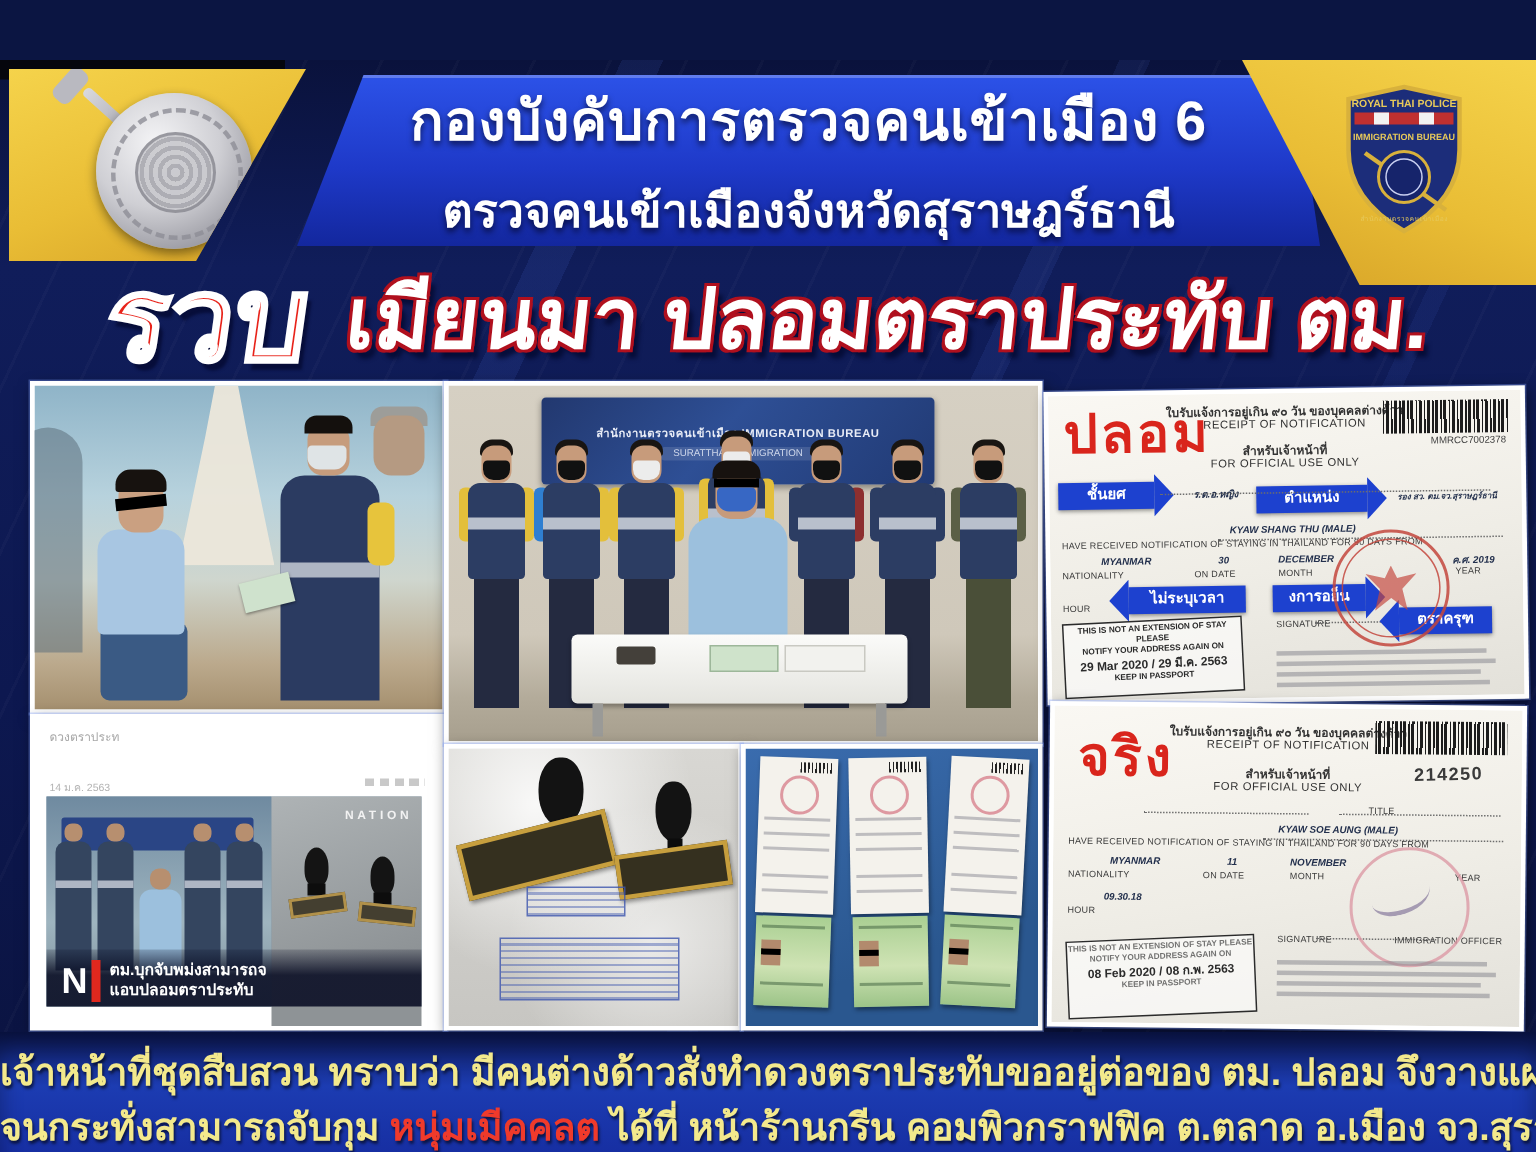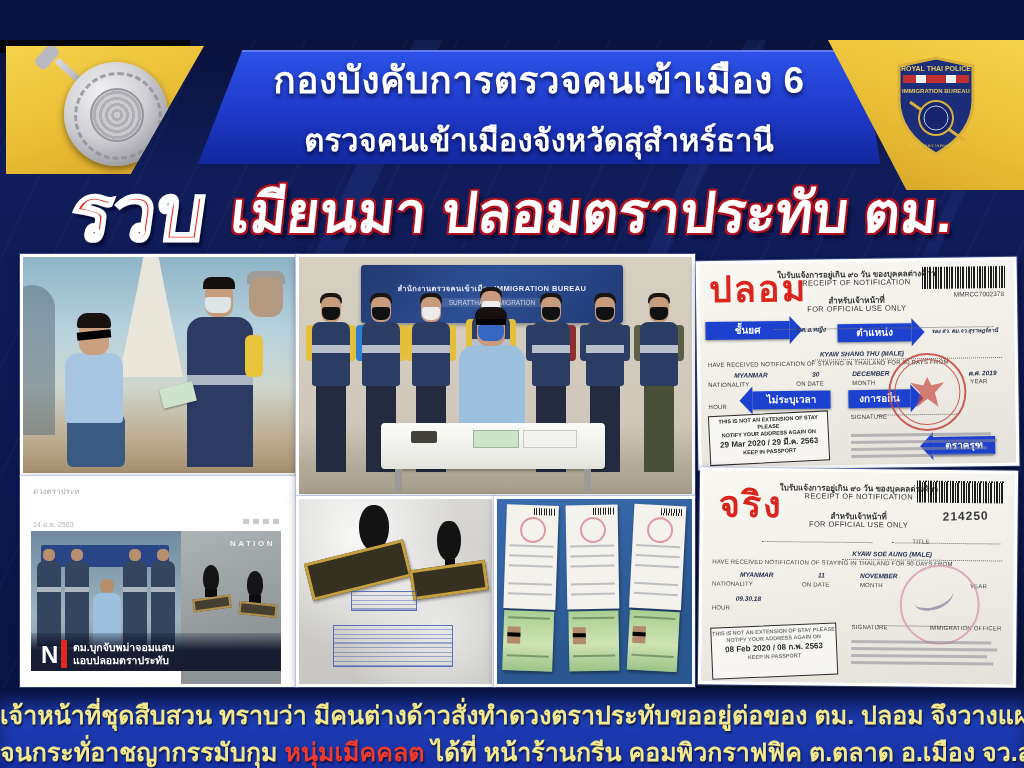--- a/index.html
+++ b/index.html
@@ -200,21 +200,21 @@
       <div class="sword"></div>
       <div class="hilt"></div>
       <div class="disc"></div>
       <div class="ring"></div>
       <div class="core"></div>
     </div>
   </div>
 
   <div class="abs hdr-box">
     <div class="hdr-l1">กองบังคับการตรวจคนเข้าเมือง 6</div>
-    <div class="hdr-l2">ตรวจคนเข้าเมืองจังหวัดสุสำหร์ธานี</div>
+    <div class="hdr-l2">ตรวจคนเข้าเมืองจังหวัดสุราษฎร์ธานี</div>
   </div>
 
   <div class="abs gold-right"></div>
   <svg class="abs badge" viewBox="0 0 84 100">
     <path d="M42 2 L79 10 L79 44 Q79 77 42 98 Q5 77 5 44 L5 10 Z" fill="#1c2d7a" stroke="#d8b13c" stroke-width="3"></path>
     <text x="42" y="15" font-size="7" font-weight="bold" fill="#e7c95a" text-anchor="middle">ROYAL THAI POLICE</text>
     <rect x="9" y="19" width="66" height="8" fill="#c03030"></rect>
     <rect x="22" y="19" width="10" height="8" fill="#f2f2f2"></rect>
     <rect x="52" y="19" width="10" height="8" fill="#f2f2f2"></rect>
     <text x="42" y="37" font-size="6" font-weight="bold" fill="#e7c95a" text-anchor="middle">IMMIGRATION BUREAU</text>
@@ -278,21 +278,21 @@
           <div class="nation">NATION</div>
           <div class="nknob" style="left:22px;top:34px;"></div>
           <div class="nplate" style="left:12px;top:66px;transform:rotate(-8deg);"></div>
           <div class="nknob" style="left:66px;top:40px;"></div>
           <div class="nplate" style="left:58px;top:72px;transform:rotate(6deg);"></div>
         </div>
         <div class="noverlay">
           <div class="nlogo">N</div>
           <div class="nbar"></div>
           <div class="ntxt">
-            <div>ตม.บุกจับพม่าจอมแสบ</div>
+            <div>ตม.บุกจับพม่งสามารถจ</div>
             <div>แอบปลอมตราประทับ</div>
           </div>
         </div>
       </div>
     </div>
   </div>
 
   <div class="frame" style="left:296px;top:214px;width:393px;height:237px;">
     <div class="inner">
       <div class="cwall"></div>
@@ -457,21 +457,21 @@
     <div class="inner">
       <div class="paper"></div>
       <div class="dtag" style="left:10px;top:8px;">ปลอม</div>
       <div class="dtitle t-th" style="top:6px;">ใบรับแจ้งการอยู่เกิน ๙๐ วัน ของบุคคลต่างด้าว</div>
       <div class="dtitle t-en" style="top:16px;">RECEIPT OF NOTIFICATION</div>
       <div class="dtitle t-th" style="top:32px;">สำหรับเจ้าหน้าที่</div>
       <div class="dtitle t-en" style="top:42px;">FOR OFFICIAL USE ONLY</div>
       <div class="barcode" style="right:8px;top:6px;width:84px;"></div>
       <div class="bcnum" style="right:10px;top:30px;">MMRCC7002378</div>
 
-      <div class="arrow r" style="left:6px;top:58px;width:84px;">ชั้นยศ</div>
+      <div class="arrow r" style="left:6px;top:58px;width:64px;">ชั้นยศ</div>
       <div class="hand" style="left:96px;top:62px;">ร.ต.อ.หญิง</div>
       <div class="arrow r" style="left:138px;top:62px;width:74px;">ตำแหน่ง</div>
       <div class="hand" style="left:232px;top:66px;font-size:5.5px;">รอง สว. ตม.จว.สุราษฎร์ธานี</div>
       <div class="dot" style="left:74px;top:58px;width:220px;"></div>
 
       <div class="hand" style="left:120px;top:88px;">KYAW SHANG THU (MALE)</div>
       <div class="dot" style="left:112px;top:89px;width:190px;"></div>
       <div class="fld" style="left:8px;top:98px;">HAVE RECEIVED NOTIFICATION OF STAYING IN THAILAND FOR 90 DAYS FROM</div>
 
       <div class="hand" style="left:34px;top:108px;">MYANMAR</div>
@@ -481,21 +481,21 @@
       <div class="hand" style="left:152px;top:108px;">DECEMBER</div>
       <div class="fld" style="left:152px;top:118px;">MONTH</div>
       <div class="hand" style="left:268px;top:108px;">ค.ศ. 2019</div>
       <div class="fld" style="left:270px;top:118px;">YEAR</div>
 
       <div class="arrow l" style="left:52px;top:128px;width:78px;">ไม่ระบุเวลา</div>
       <div class="fld" style="left:8px;top:140px;">HOUR</div>
       <div class="arrow r" style="left:148px;top:128px;width:62px;">งการอย็น</div>
       <div class="fld" style="left:150px;top:152px;">SIGNATURE</div>
       <div class="dot" style="left:176px;top:145px;width:80px;"></div>
-      <div class="arrow l" style="left:232px;top:176px;width:62px;">ตราครุฑ</div>
+      <div class="arrow l" style="left:232px;top:144px;width:62px;">ตราครุฑ</div>
 
       <div class="gstamp" style="left:188px;top:92px;width:74px;height:74px;">
         <div class="in"></div>
           <div class="garuda"></div>
       </div>
 
       <div class="staybox" style="left:8px;top:150px;width:118px;height:46px;transform:rotate(-2deg);padding-top:2px;">
         <div class="sb-s">THIS IS NOT AN EXTENSION OF STAY PLEASE</div>
         <div class="sb-s">NOTIFY YOUR ADDRESS AGAIN ON</div>
         <div class="sb-d">29 Mar 2020 / 29 มี.ค. 2563</div>
@@ -553,19 +553,19 @@
       <div class="fp" style="left:150px;top:168px;width:140px;"></div>
       <div class="fp" style="left:150px;top:175px;width:146px;"></div>
       <div class="fp" style="left:150px;top:182px;width:136px;"></div>
       <div class="fp" style="left:150px;top:189px;width:142px;"></div>
     </div>
   </div>
 
   <div class="caption">
     <div class="cap-line pad">เจ้าหน้าที่ชุดสืบสวน ทราบว่า มีคนต่างด้าวสั่งทำดวงตราประทับขออยู่ต่อของ ตม. ปลอม จึงวางแผนจับกุม</div>
     <div class="cap-line">
-      <span>จนกระทั่อาชญากรรมับกุม</span>
+      <span>จนกระทั่งสามารถจับกุม</span>
       <span class="red">หนุ่มเมีคคลต</span>
       <span>ได้ที่ หน้าร้านกรีน คอมพิวกราฟฟิค ต.ตลาด อ.เมือง จว.สุราษฎร์ธานี</span>
     </div>
   </div>
 
 </div>
 
 </body></html>

